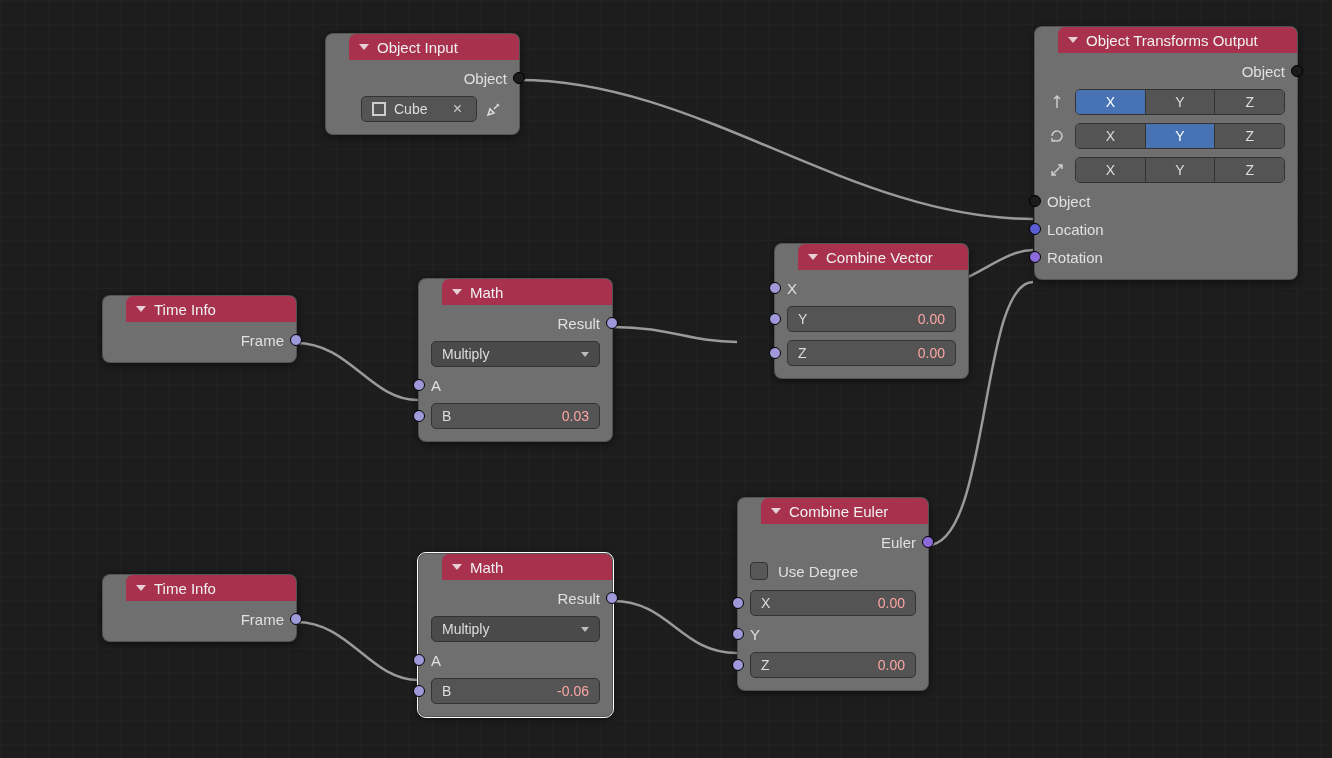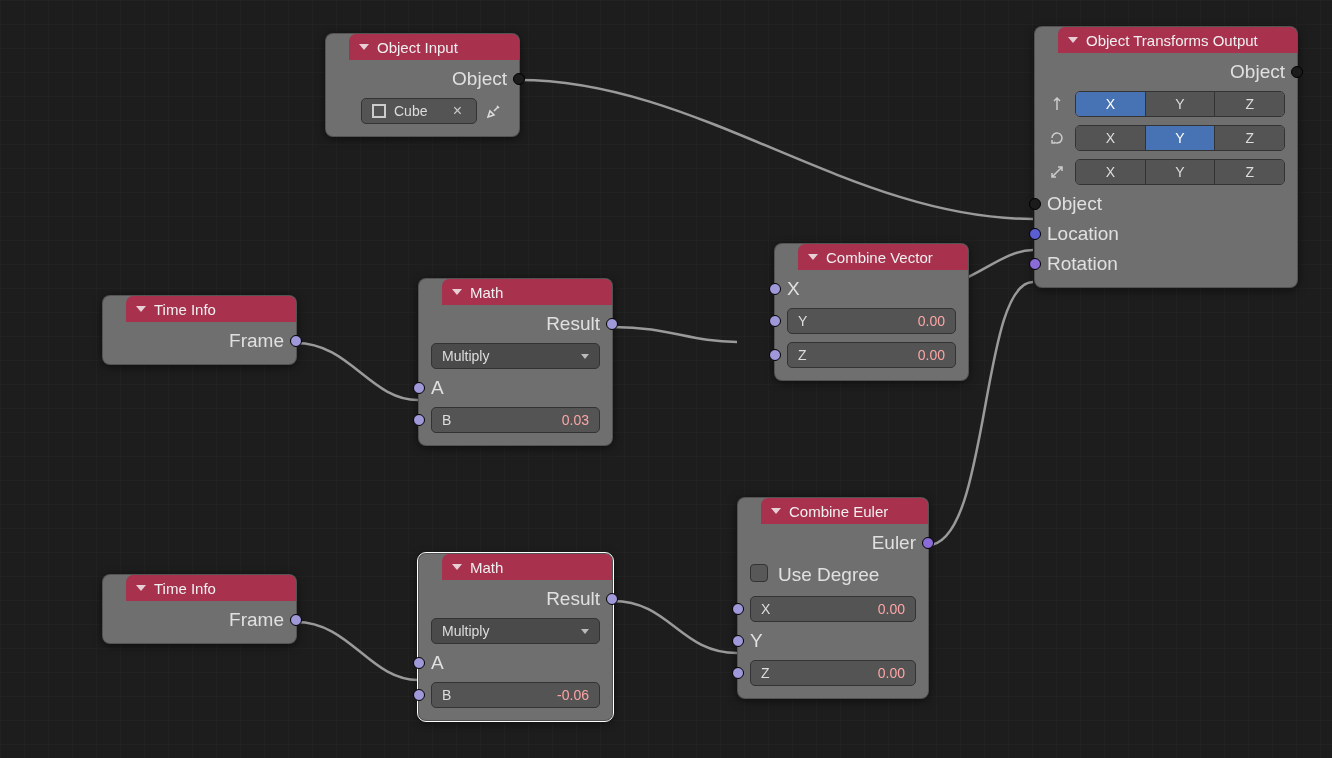--- a/index.html
+++ b/index.html
@@ -75,21 +75,21 @@
     border: 1px solid #000;
     top: 50%;
     transform: translateY(-50%);
   }
   .row.out .socket { right: -6px; }
   .row.in .socket { left: -6px; }
   .socket.obj { background: #1b1b1b; }
   .socket.float { background: #9f98d9; }
   .socket.vec { background: #5b5ed2; }
   .socket.rot { background: #8b6bd8; }
-  .label { color: #e0e0e0; font-size: 19px; }
+  .label { color: #e0e0e0; font-size: 15px; }
   .widget {
     background: #4a4a4a;
     border: 1px solid #333;
     border-radius: 5px;
     height: 26px;
     display: flex;
     align-items: center;
     padding: 0 10px;
     color: #ddd;
     font-size: 14px;
@@ -109,21 +109,21 @@
   .picker .objicon {
     width: 14px; height: 14px; border: 2px solid #ccc;
   }
   .picker .xbtn { margin-left: auto; color: #ccc; font-size: 16px; cursor: pointer; padding: 0 4px; }
   .picker-row { display: flex; gap: 4px; align-items: center; flex: 1; margin-left: 23px; }
   .eyedrop {
     width: 26px; height: 26px;
     display: flex; align-items: center; justify-content: center;
     color: #ddd; cursor: pointer;
   }
-  .checkrow { display: flex; align-items: flex-start; gap: 10px; padding: 4px 12px; }
+  .checkrow { display: flex; align-items: center; gap: 10px; padding: 4px 12px; }
   .checkbox {
     width: 18px; height: 18px; border-radius: 4px; background: #585858;
     border: 1px solid #333;
   }
   .xyz-group {
     display: flex; gap: 0; border-radius: 5px; overflow: hidden; flex: 1;
     border: 1px solid #333;
   }
   .xyz-btn {
     flex: 1; height: 24px; display: flex; align-items: center; justify-content: center;

